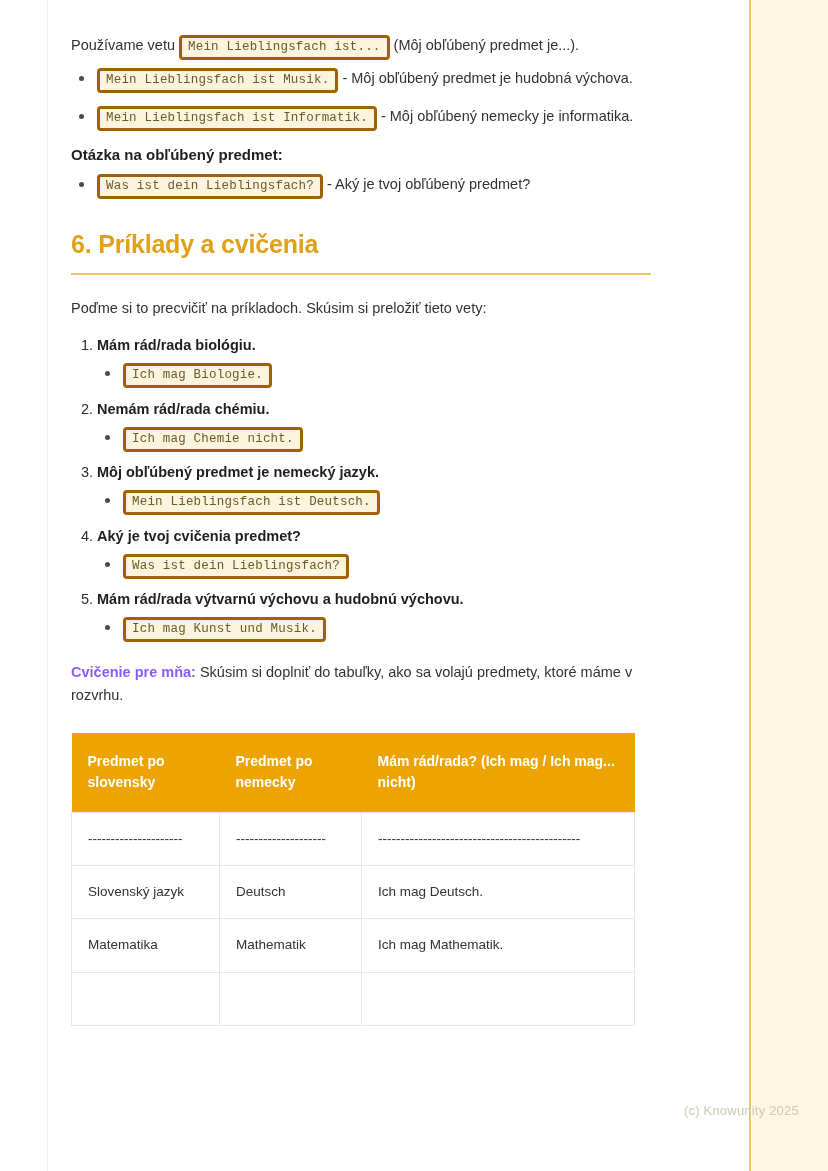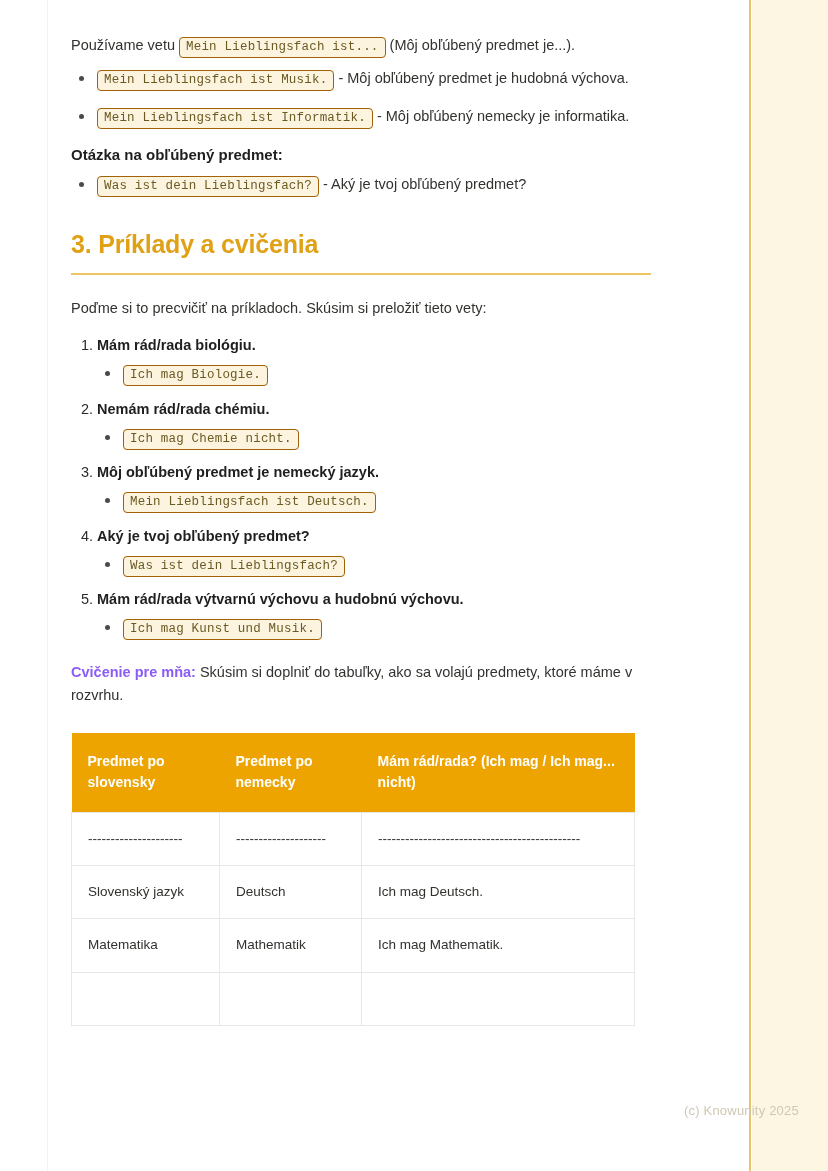--- a/index.html
+++ b/index.html
@@ -58,21 +58,21 @@
   .para {
     font-size: 14.5px;
     line-height: 1.55;
     color: #32322f;
     margin: 0 0 6px 0;
   }
   code.inline {
     font-family: "Liberation Mono", monospace;
     font-size: 12.5px;
     background: #fdf4e0;
-    border: 1px solid #a16207;
+    border: 3px solid #a16207;
     border-radius: 4px;
     padding: 2px 6px 3px 6px;
     color: #6b5a22;
     white-space: nowrap;
     letter-spacing: 0.2px;
   }
   ul.bullets {
     list-style: none;
     margin: 10px 0 0 0;
     padding: 0;
@@ -232,21 +232,21 @@
 
     <p class="strong-label">Otázka na obľúbený predmet:</p>
 
     <ul class="bullets">
       <li>
         <code class="inline">Was ist dein Lieblingsfach?</code>
         <span>- Aký je tvoj obľúbený predmet?</span>
       </li>
     </ul>
 
-    <h2 class="section">3. Príklady a cvičenia</h2>
+    <h2 class="section">6. Príklady a cvičenia</h2>
     <div class="section-rule"></div>
 
     <p class="para">Poďme si to precvičiť na príkladoch. Skúsim si preložiť tieto vety:</p>
 
     <ol class="numbered">
       <li>
         <span class="item-title">Mám rád/rada biológiu.</span>
         <ul class="sub">
           <li>
             <code class="inline">Ich mag Biologie.</code>
@@ -263,21 +263,21 @@
       </li>
       <li>
         <span class="item-title">Môj obľúbený predmet je nemecký jazyk.</span>
         <ul class="sub">
           <li>
             <code class="inline">Mein Lieblingsfach ist Deutsch.</code>
           </li>
         </ul>
       </li>
       <li>
-        <span class="item-title">Aký je tvoj obľúbený predmet?</span>
+        <span class="item-title">Aký je tvoj cvičenia predmet?</span>
         <ul class="sub">
           <li>
             <code class="inline">Was ist dein Lieblingsfach?</code>
           </li>
         </ul>
       </li>
       <li>
         <span class="item-title">Mám rád/rada výtvarnú výchovu a hudobnú výchovu.</span>
         <ul class="sub">
           <li>

